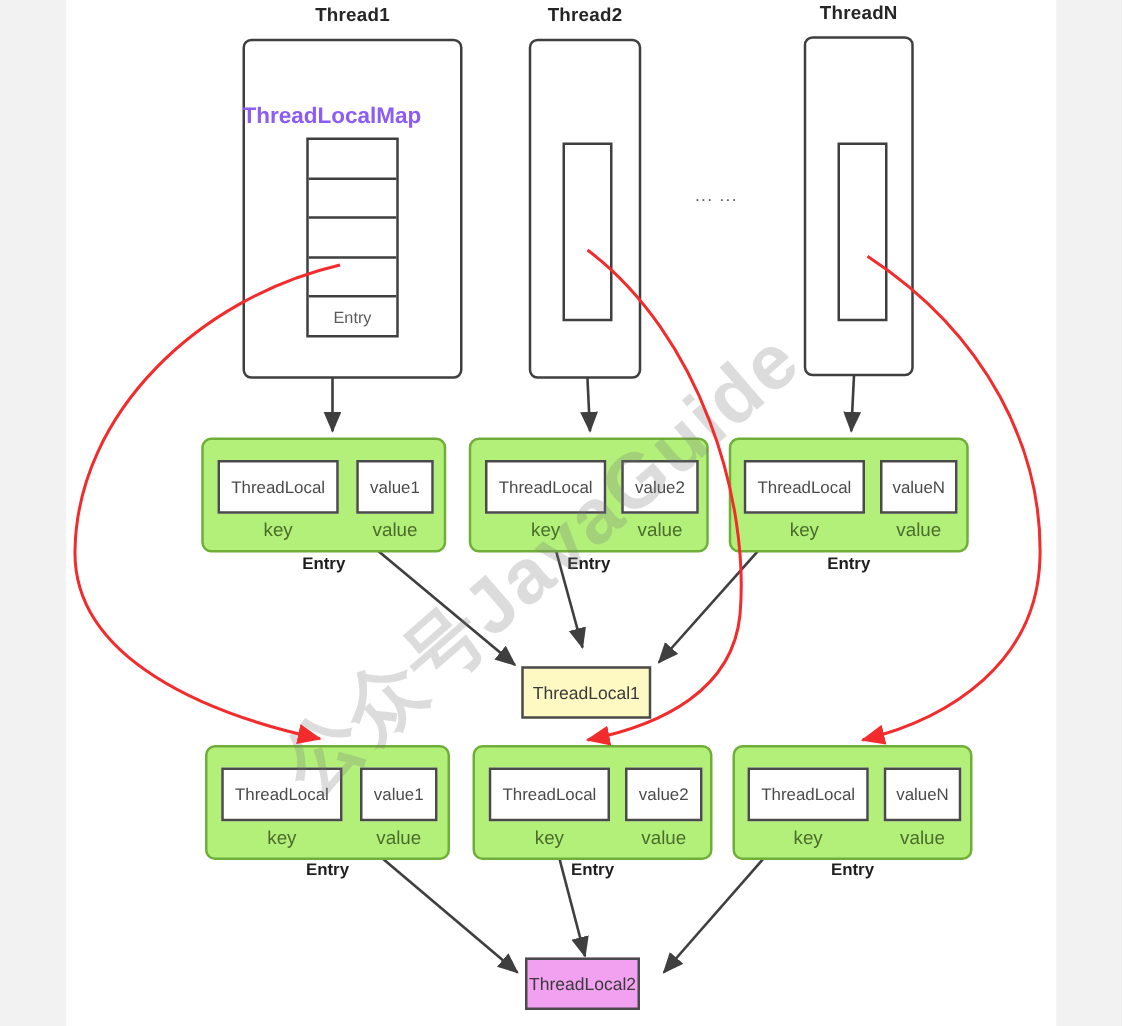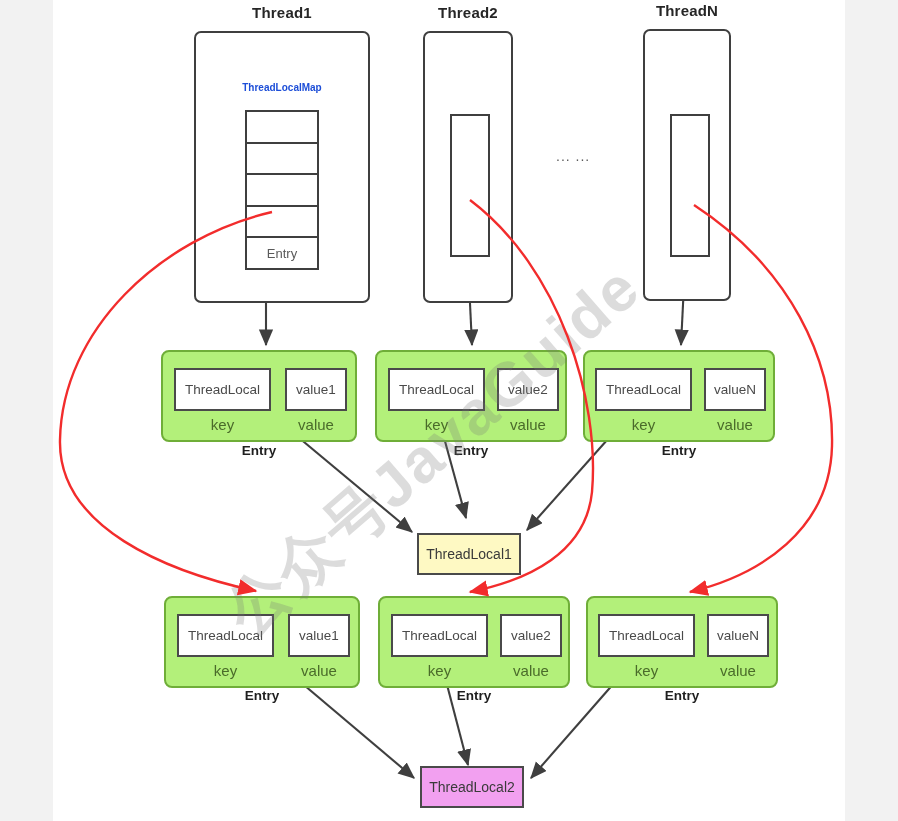--- a/index.html
+++ b/index.html
@@ -15,22 +15,22 @@
   
   .thread-title{
     position:absolute;font-size:15px;font-weight:bold;color:#262626;
     text-align:center;letter-spacing:.2px;white-space:nowrap;
   }
   .thread-box{
     position:absolute;border:2px solid #3f3f3f;border-radius:7px;
     background:#ffffff;box-sizing:border-box;
   }
   .tlm-title{
-    position:absolute;font-size:10px;font-weight:bold;color:#1d4ed8;
-    text-align:center;white-space:nowrap;
+    position:absolute;font-size:18px;font-weight:bold;color:#8b5cf6;
+    text-align:left;white-space:nowrap;
   }
   .map-col{
     position:absolute;border:2px solid #3f3f3f;background:#fff;
     box-sizing:border-box;display:flex;flex-direction:column;
   }
   .map-cell{
     flex:1 1 0;border-bottom:2px solid #3f3f3f;box-sizing:border-box;
     display:flex;align-items:center;justify-content:center;
     font-size:13px;color:#5a5a5a;
   }
@@ -180,21 +180,21 @@
   <div class="slot-cap z3" style="left:500px;top:662px;width:62px;">value</div>
   <div class="entry-cap z3" style="left:378px;top:688px;width:192px;">Entry</div>
 
   <div class="entry z2" style="left:586px;top:596px;width:192px;height:92px;"></div>
   <div class="slot z3" style="left:598px;top:614px;width:97px;height:43px;">ThreadLocal</div>
   <div class="slot z3" style="left:707px;top:614px;width:62px;height:43px;">valueN</div>
   <div class="slot-cap z3" style="left:598px;top:662px;width:97px;">key</div>
   <div class="slot-cap z3" style="left:707px;top:662px;width:62px;">value</div>
   <div class="entry-cap z3" style="left:586px;top:688px;width:192px;">Entry</div>
 
-  <div class="node node-pink z3" style="left:420px;top:766px;width:104px;height:42px;">ThreadLocal2</div>
+  <div class="node node-pink z3" style="left:420px;top:766px;width:92px;height:42px;">ThreadLocal2</div>
 
   <div class="watermark">
     <div class="wm-text">公众号JavaGuide</div>
   </div>
 
   <svg class="layer above">
 
     <path class="red" d="M272,212 C160,238 62,330 60,440 C58,528 168,572 256,591" marker-end="url(#ah-red)"></path>
 
     <path class="red" d="M470,200 C560,268 600,400 592,492 C586,552 530,580 470,592" marker-end="url(#ah-red)"></path>

